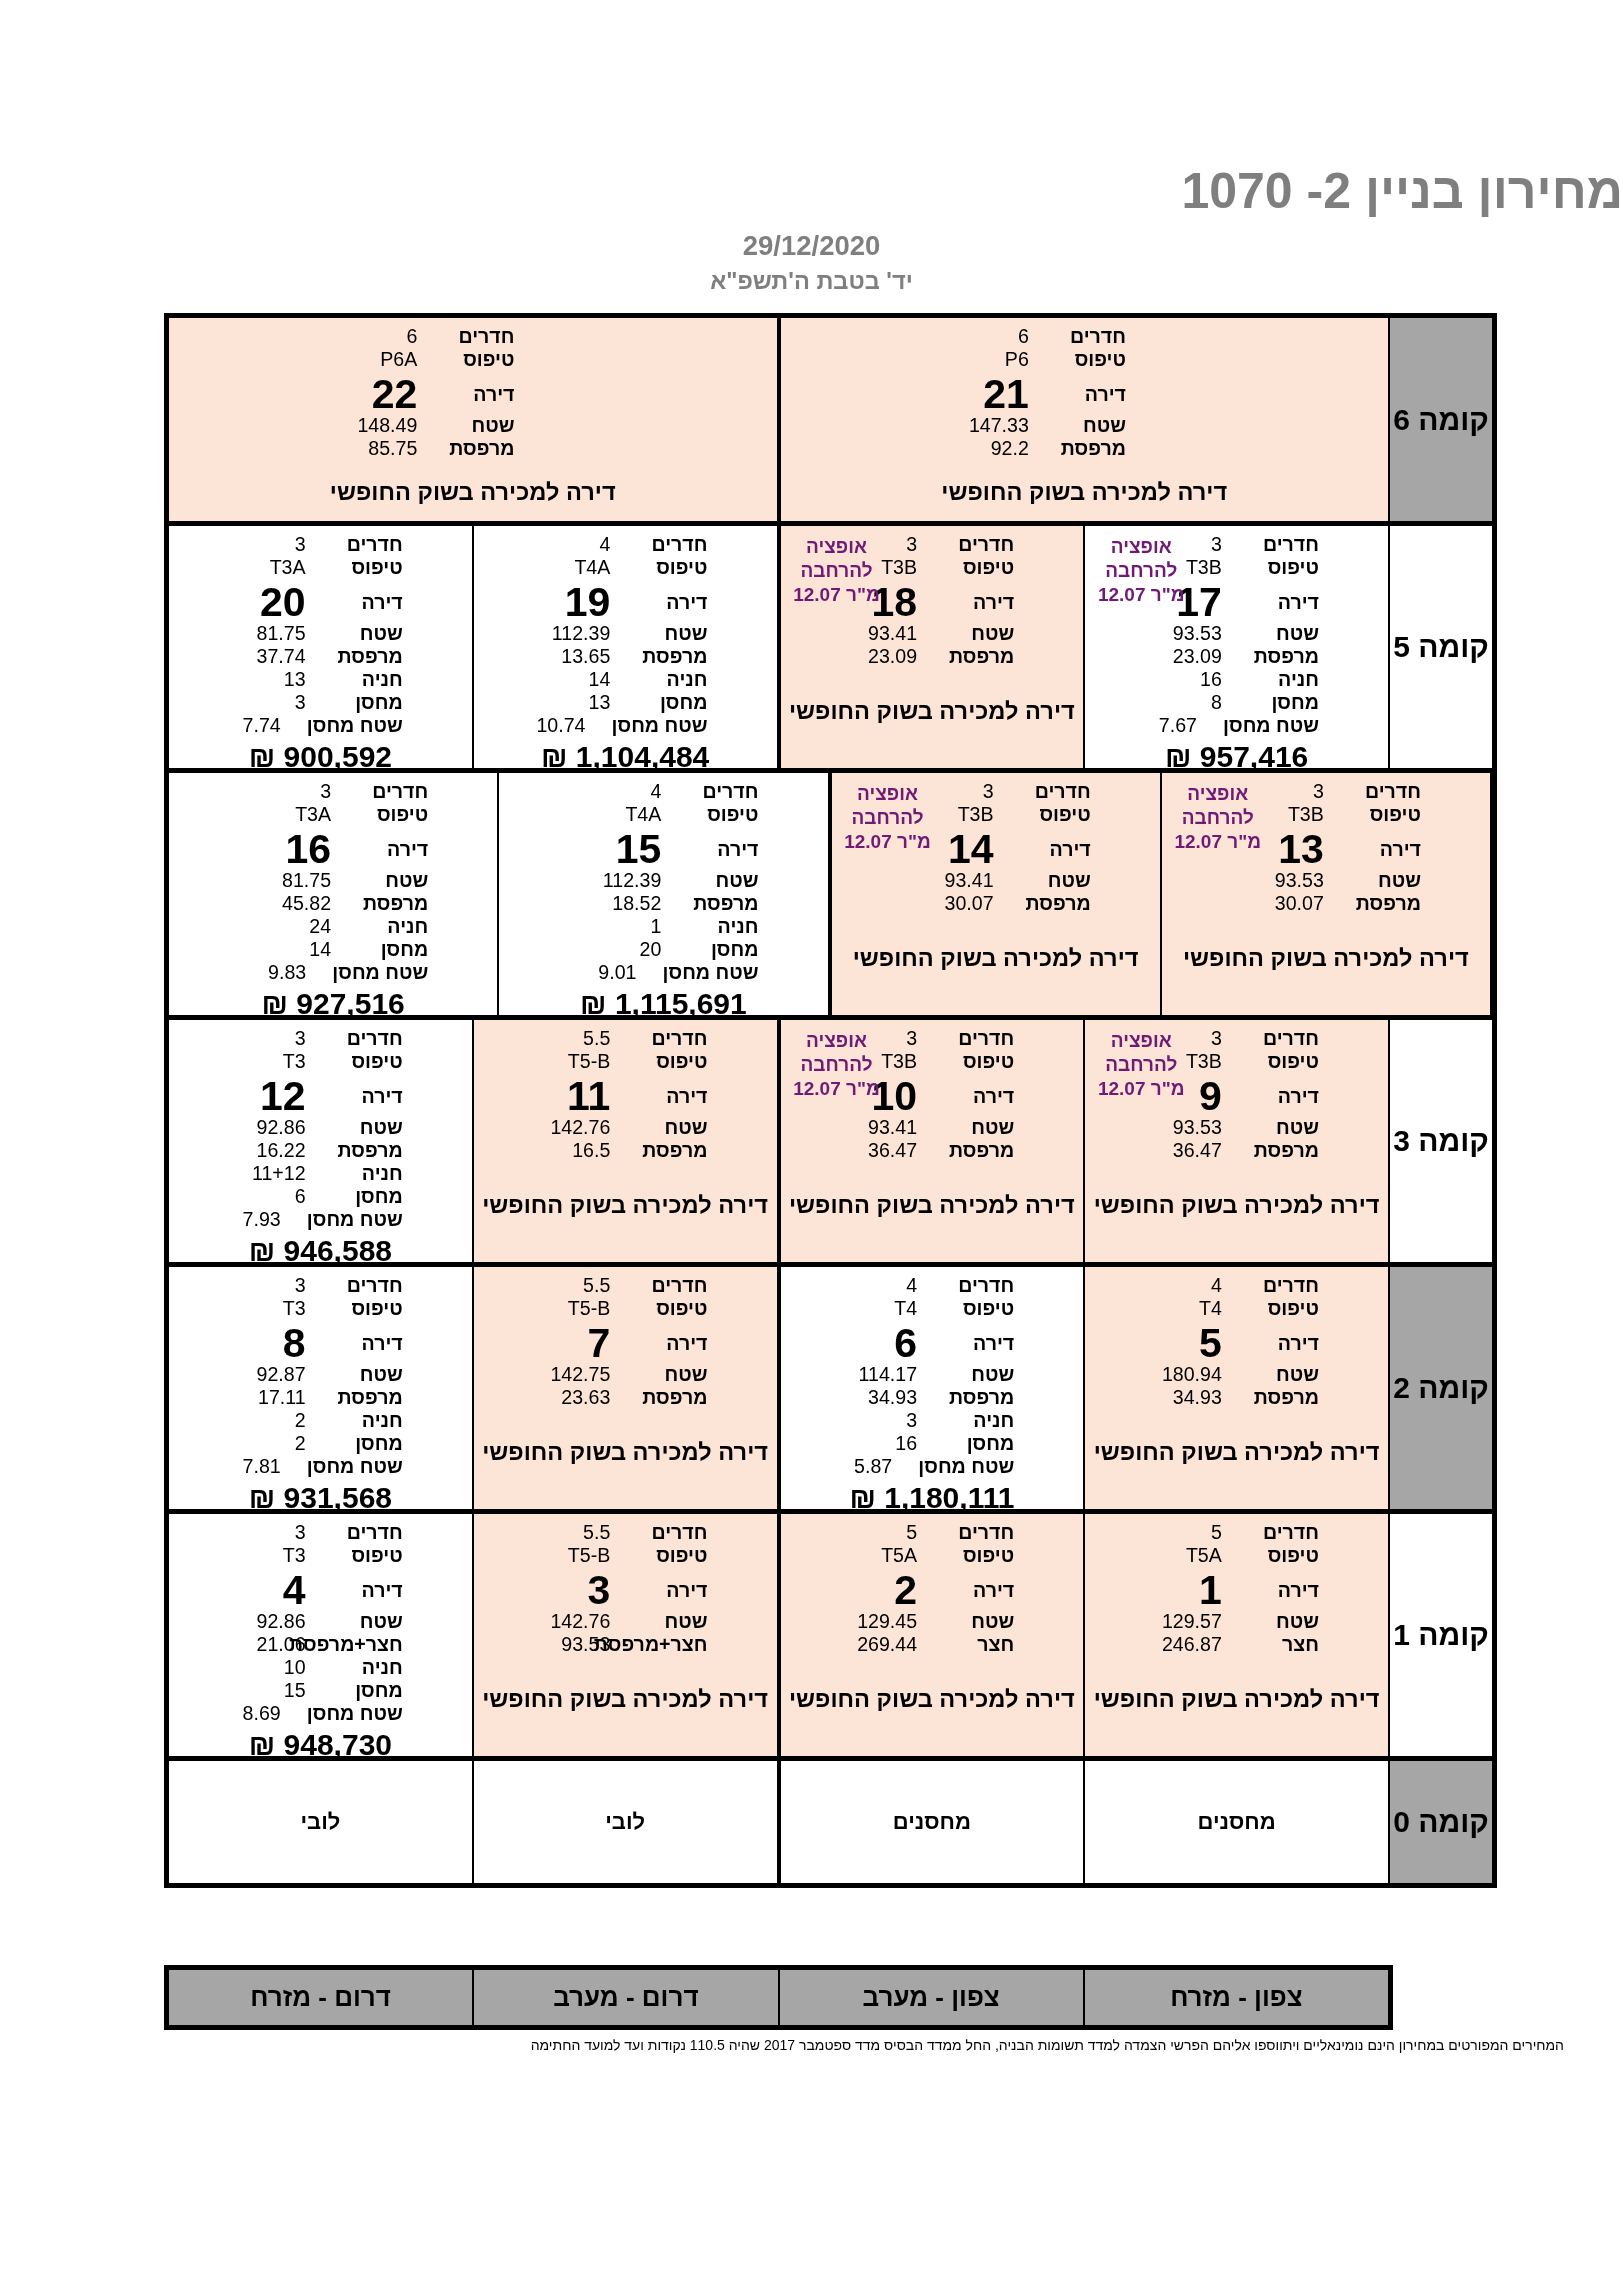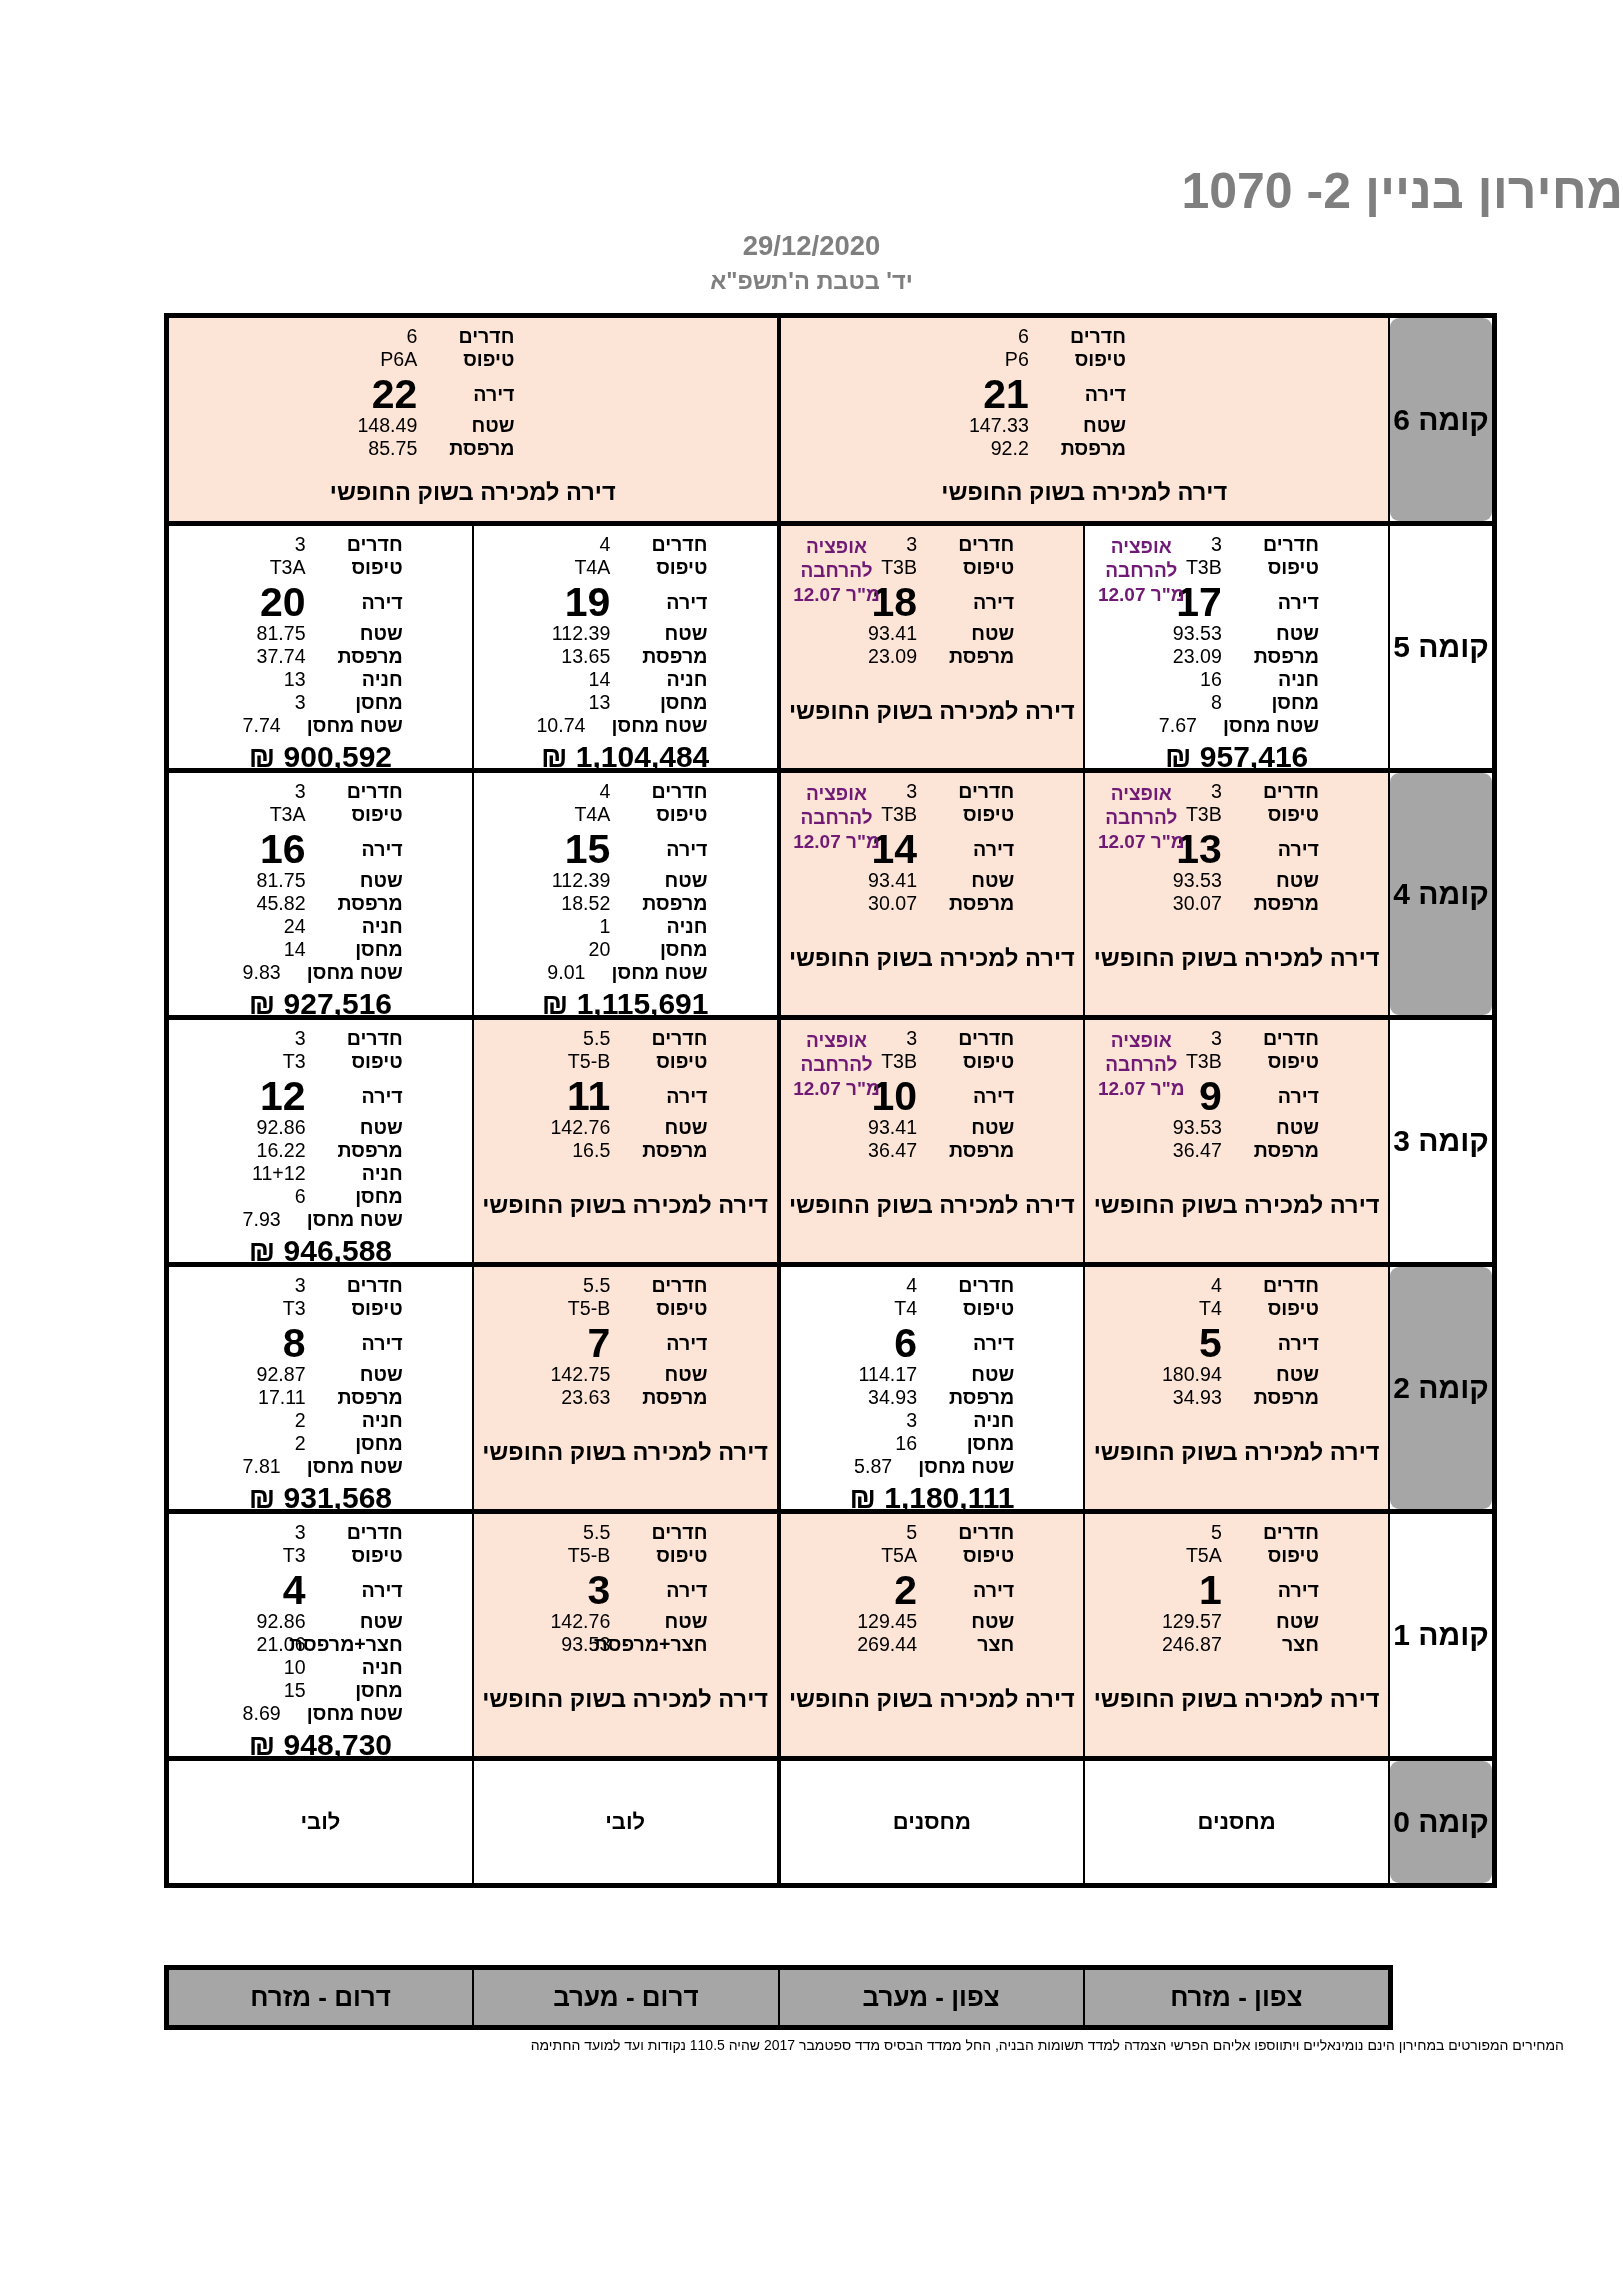--- a/index.html
+++ b/index.html
@@ -21,21 +21,21 @@
 
   .cell{flex:1 1 0;position:relative;box-sizing:border-box;padding-top:6.5px;
         border-right:2px solid #000;background:#fff;overflow:hidden;}
   .span2{flex:2 2 0;}
   .sep-mid{border-right-width:4.6px;}
   .bg-peach{background:#fce4d6;}
   .bg-white{background:#ffffff;}
   .bg-gray{background:#a6a6a6;}
 
   .floor-label{flex:0 0 102px;width:102px;display:flex;align-items:center;justify-content:center;
-               direction:rtl;font-size:30px;font-weight:bold;border-radius:9px;}
+               direction:rtl;font-size:30px;font-weight:bold;}
 
   .line{display:grid;grid-template-columns:1fr 88px;height:23px;align-items:center;
         padding-right:69px;direction:ltr;}
   .span2 .line{padding-right:262px;}
   .lbl{font-size:19.6px;font-weight:bold;text-align:right;white-space:nowrap;direction:rtl;}
   .val{font-size:19.6px;text-align:right;padding-right:9.2px;white-space:nowrap;direction:ltr;}
   .line-sa .val{padding-right:34px;}
   .num-line{height:43px;}
   .num{font-size:41px;font-weight:bold;}
   .price{margin-top:3.9px;text-align:center;font-size:30px;font-weight:bold;direction:ltr;}
@@ -372,21 +372,20 @@
             <span class="val" dir="ltr">30.07</span>
             <span class="lbl" dir="rtl">מרפסת</span>
           </div>
           <div class="free" dir="rtl">דירה למכירה בשוק החופשי</div>
           <div class="option">
             <div dir="rtl">אופציה</div>
             <div dir="rtl">להרחבה</div>
             <div dir="ltr">12.07 מ"ר</div>
           </div>
         </div>
-        <div class="floor-label bg-gray" dir="rtl">קומה 4</div>
       </div>
       <div class="floor-row h-mid">
         <div class="cell bg-white">
           <div class="line">
             <span class="val" dir="ltr">3</span>
             <span class="lbl" dir="rtl">חדרים</span>
           </div>
           <div class="line">
             <span class="val" dir="ltr">T3</span>
             <span class="lbl" dir="rtl">טיפוס</span>

